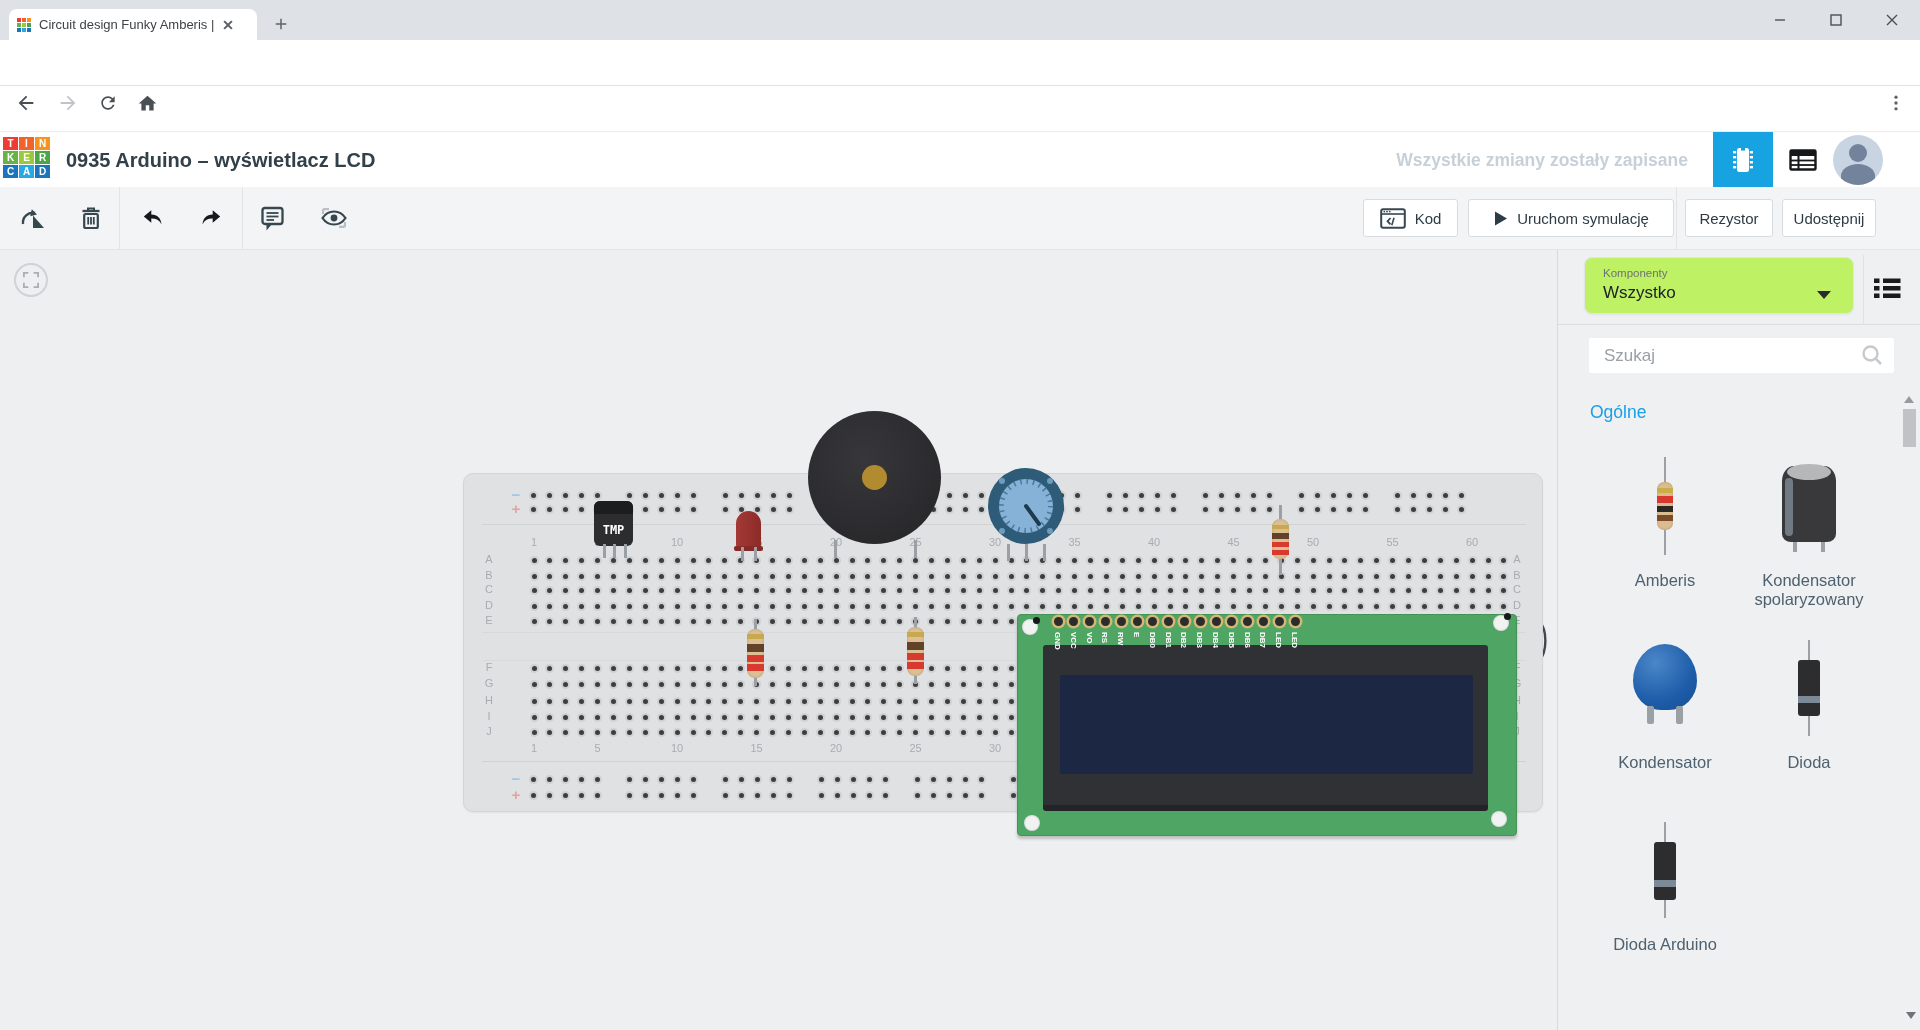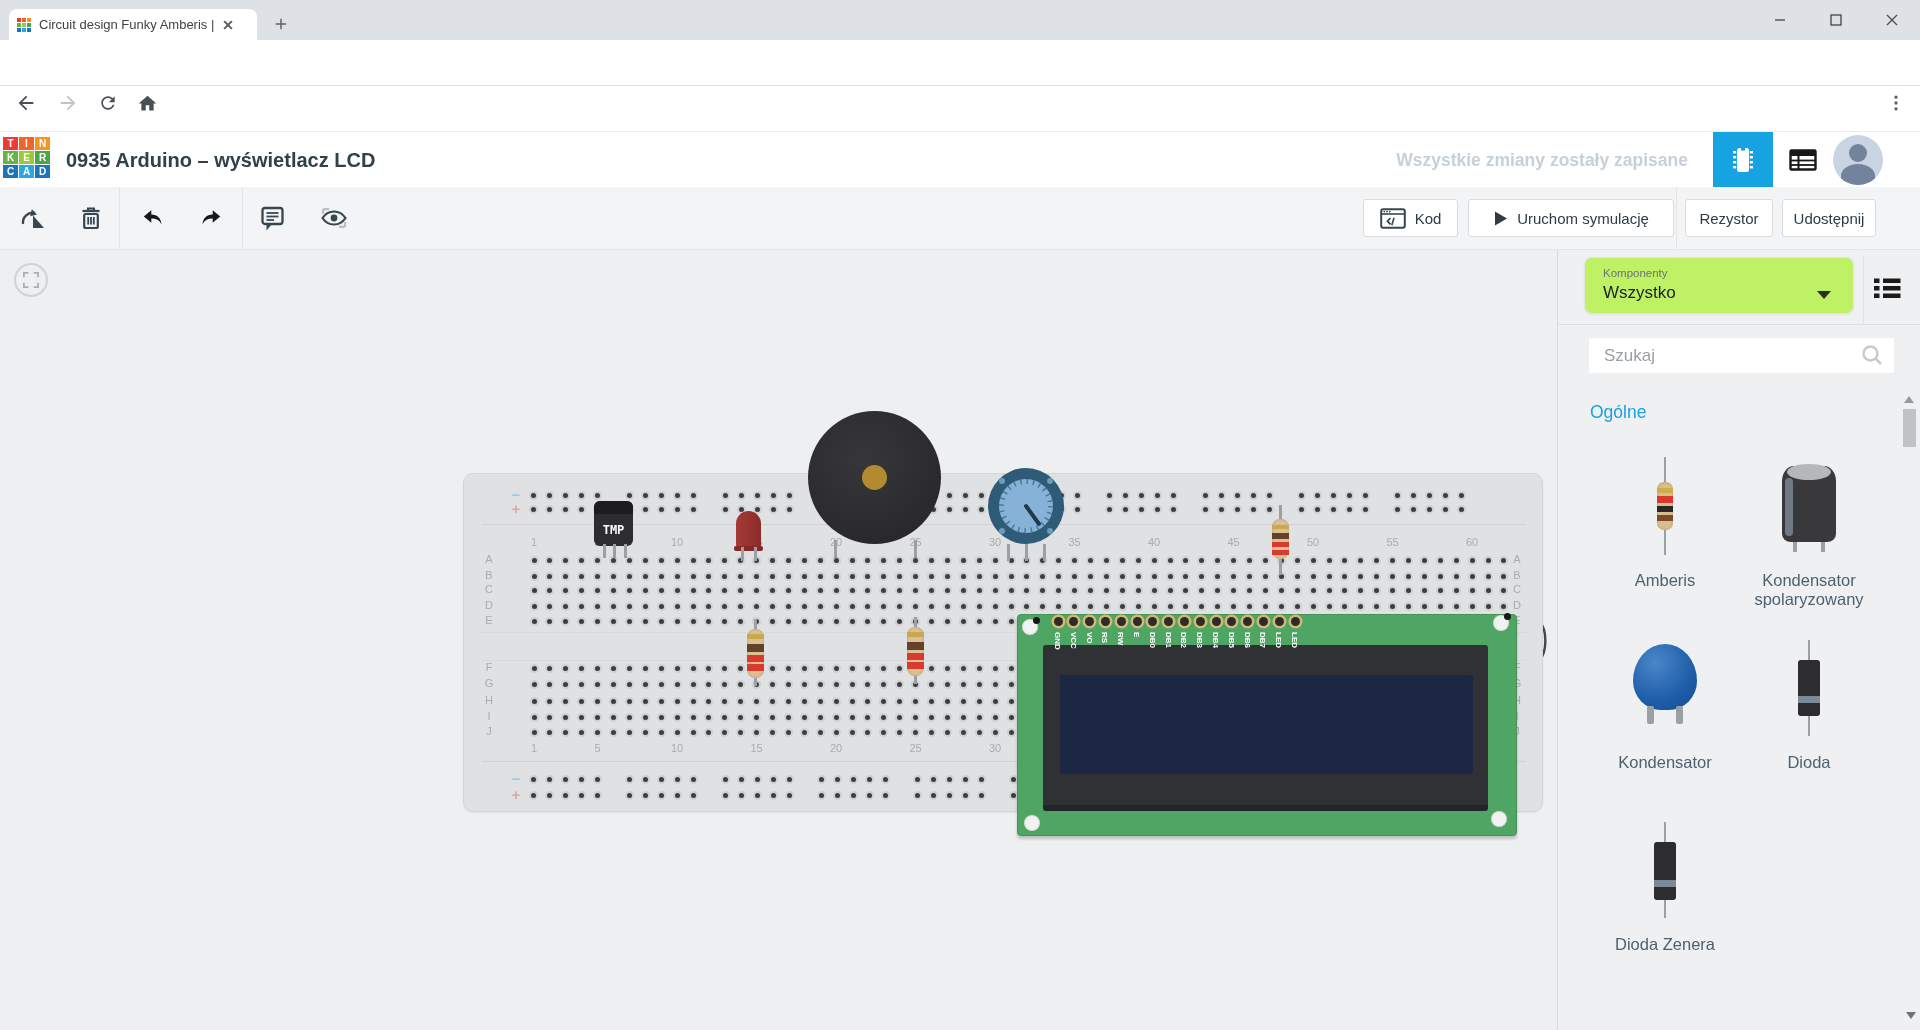--- a/index.html
+++ b/index.html
@@ -1412,21 +1412,21 @@
         <div class="item-label">Dioda</div>
       </div>
       <div class="comp-item">
         <div class="item-icon">
           <div class="ic-diode">
               <div class="w"></div>
               <div class="b" style="height:58px"></div>
               <div class="s" style="top:58px"></div>
             </div>
         </div>
-        <div class="item-label">Dioda Zenera</div>
+        <div class="item-label">Dioda Arduino</div>
       </div>
     </div>
 
     <div class="sb-up"></div>
     <div class="sb-thumb"></div>
     <div class="sb-down"></div>
   </div>
 </div>
 
 </body></html>

